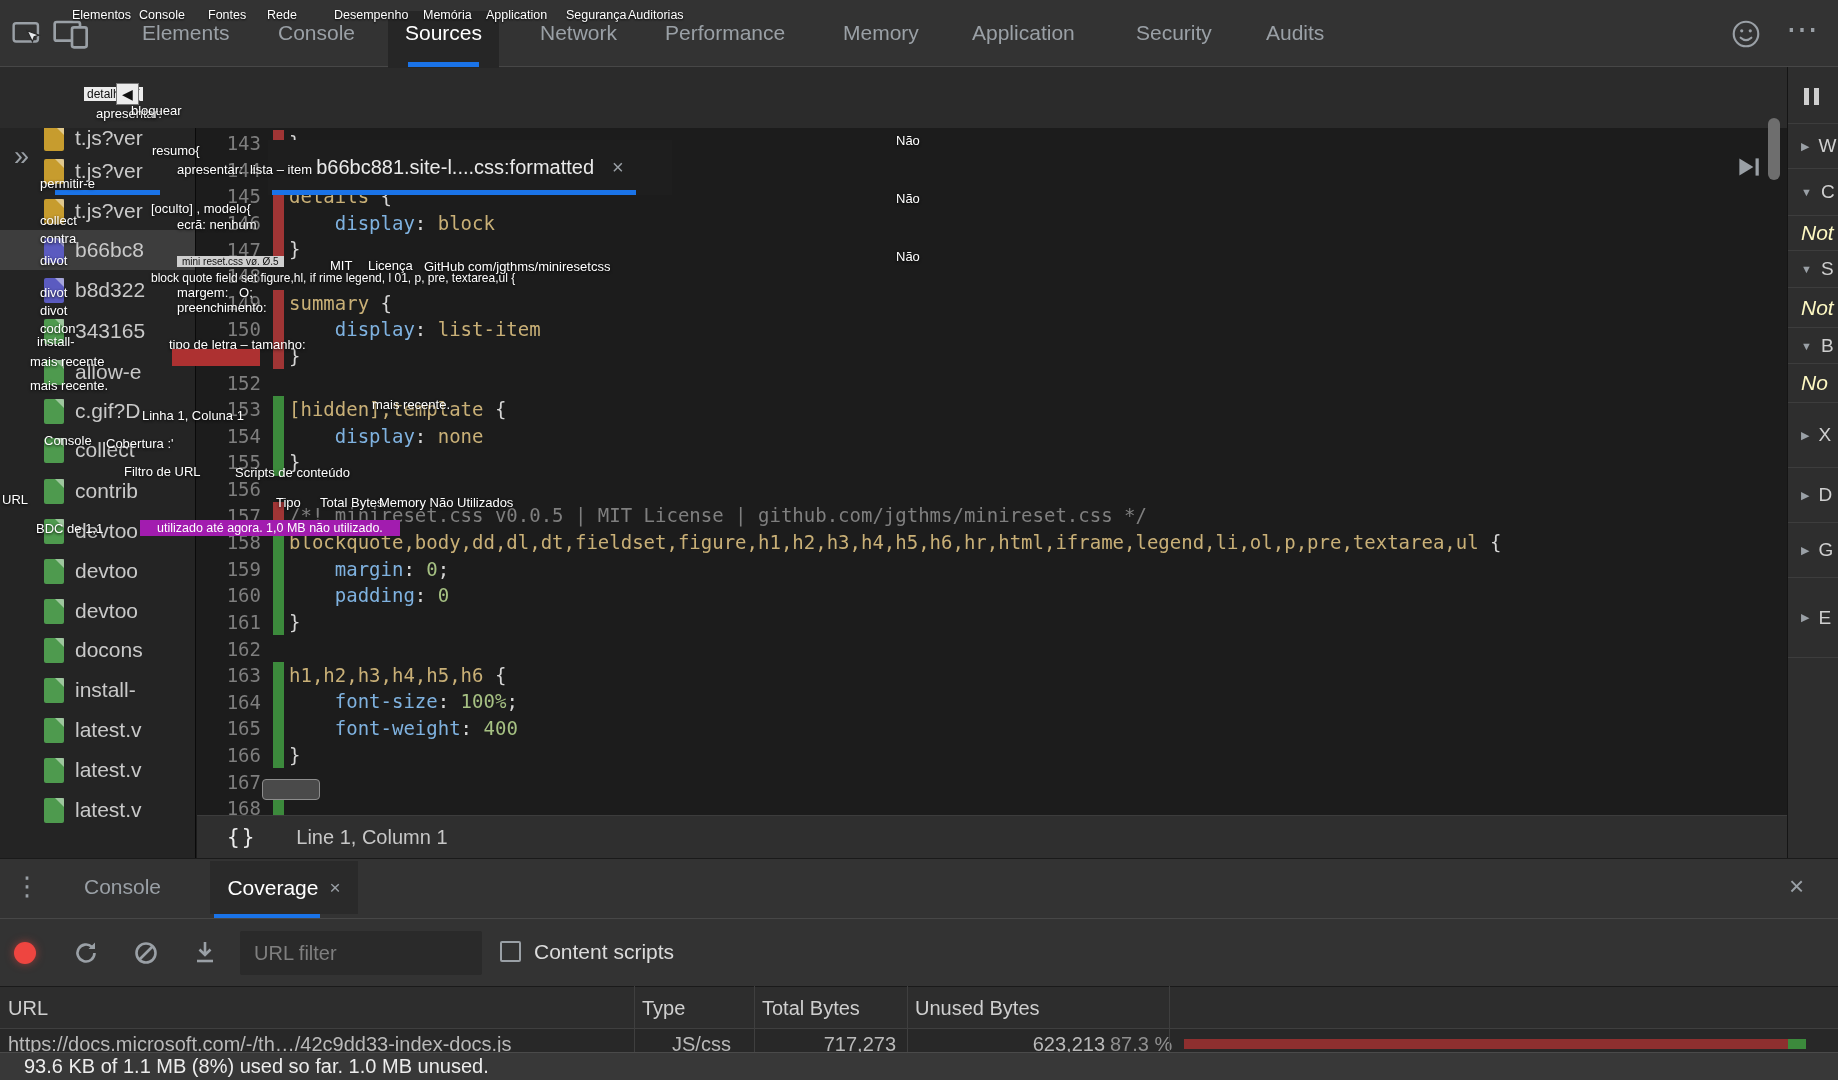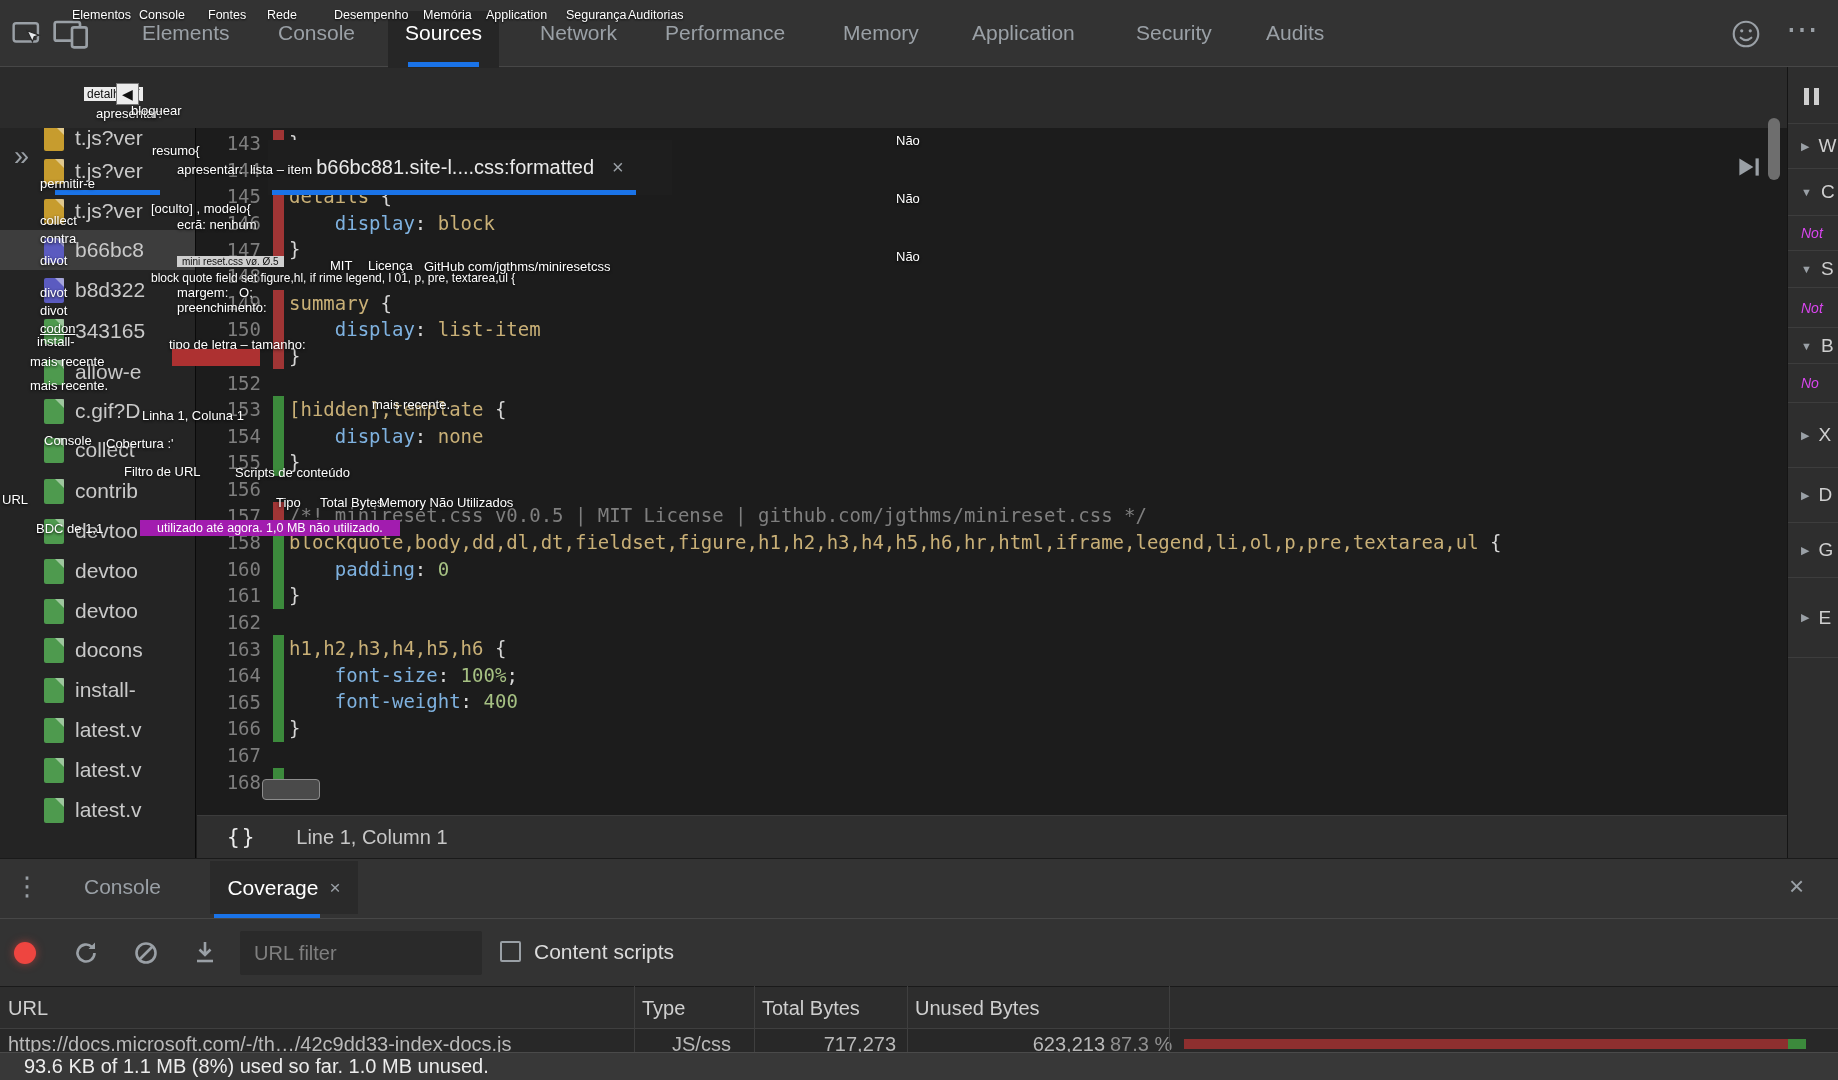--- a/index.html
+++ b/index.html
@@ -42,21 +42,21 @@
   .braces{font-family:"DejaVu Sans Mono",monospace;font-size:21px;color:#ececec;margin-left:30px;letter-spacing:2px;}
   .lc-text{font-size:20px;color:#c7c7c7;margin-left:40px;}
   
   .rb{position:absolute;left:1787px;top:67px;width:51px;height:791px;background:#2e2e2e;border-left:1px solid #151515;box-sizing:border-box;}
   .rb-top{height:56px;border-bottom:1px solid #3d3d3d;position:relative;}
   .pausebars{position:absolute;left:16px;top:21px;display:flex;gap:5px;}
   .pausebars span{width:5px;height:17px;background:#cfcfcf;display:block;}
   .rb-row{border-bottom:1px solid #3d3d3d;display:flex;align-items:center;gap:9px;padding-left:13px;box-sizing:border-box;overflow:hidden;}
   .rb-tri{font-size:11px;color:#9aa0a6;flex:none;}
   .rb-lab{font-size:19px;color:#cfcfcf;white-space:nowrap;}
-  .rb-note{font-size:14px;font-style:italic;color:#d946ef;white-space:nowrap;}
+  .rb-note{font-size:21px;font-style:italic;color:#fef9c3;white-space:nowrap;}
   
   .dbar{position:absolute;left:0;top:858px;width:1838px;height:60px;background:#333;border-top:1px solid #1a1a1a;box-sizing:border-box;}
   .dmenu{position:absolute;left:14px;top:12px;font-size:26px;color:#9aa0a6;}
   .dconsole{position:absolute;left:84px;top:16px;font-size:21px;color:#9aa0a6;}
   .dcov{position:absolute;left:210px;top:2px;width:148px;height:53px;background:#2a2a2a;display:flex;align-items:center;justify-content:center;gap:11px;}
   .dcov-lab{font-size:21px;color:#fff;}
   .dcov-x{font-size:19px;color:#9aa0a6;}
   .dcov-under{position:absolute;left:214px;top:55px;width:106px;height:5px;background:#1a73e8;}
   .dclose{position:absolute;left:1789px;top:12px;font-size:26px;color:#9aa0a6;}
   .dtools{position:absolute;left:0;top:918px;width:1838px;height:68px;background:#333;border-top:1px solid #474747;box-sizing:border-box;}
@@ -291,20 +291,25 @@
       </div>
       <div class="ln-row">
         <span class="ln-num">157</span>
         <span class="ln-cov" style="background: rgb(160, 53, 53);"></span>
         <span class="ln-code"><span class="c">/*! minireset.css v0.0.5 | MIT License | github.com/jgthms/minireset.css */</span></span>
       </div>
       <div class="ln-row">
         <span class="ln-num">158</span>
         <span class="ln-cov" style="background: rgb(60, 138, 60);"></span>
         <span class="ln-code"><span class="s">blockquote,body,dd,dl,dt,fieldset,figure,h1,h2,h3,h4,h5,h6,hr,html,iframe,legend,li,ol,p,pre,textarea,ul</span><span class="p"> {</span></span>
+      </div>
+      <div class="ln-row">
+        <span class="ln-num">159</span>
+        <span class="ln-cov" style="background: rgb(60, 138, 60);"></span>
+        <span class="ln-code"><span class="p">    </span><span class="k">margin</span><span class="p">: </span><span class="n">0</span><span class="p">;</span></span>
       </div>
       <div class="ln-row">
         <span class="ln-num">160</span>
         <span class="ln-cov" style="background: rgb(60, 138, 60);"></span>
         <span class="ln-code"><span class="p">    </span><span class="k">padding</span><span class="p">: </span><span class="n">0</span></span>
       </div>
       <div class="ln-row">
         <span class="ln-num">161</span>
         <span class="ln-cov" style="background: rgb(60, 138, 60);"></span>
         <span class="ln-code"><span class="p">}</span></span>
@@ -484,21 +489,21 @@
       <div class="ov" style="left: 379px; top: 495px;">Memory Não Utilizados</div>
       <div class="ov" style="left: 896px; top: 133px;">Não</div>
       <div class="ov" style="left: 896px; top: 191px;">Não</div>
       <div class="ov" style="left: 896px; top: 249px;">Não</div>
       <div class="ov" style="left: 40px; top: 176px;">permitir-e</div>
       <div class="ov" style="left: 40px; top: 213px;">collect</div>
       <div class="ov" style="left: 40px; top: 231px;">contra</div>
       <div class="ov" style="left: 40px; top: 253px;">divot</div>
       <div class="ov" style="left: 40px; top: 285px;">divot</div>
       <div class="ov" style="left: 40px; top: 303px;">divot</div>
-      <div class="ov" style="left: 40px; top: 321px; text-decoration: underline;">codon</div>
+      <div class="ov" style="left: 40px; top: 321px;">codon</div>
       <div class="ov" style="left: 37px; top: 334px;">install-</div>
       <div class="ov" style="left: 30px; top: 354px;">mais recente</div>
       <div class="ov" style="left: 30px; top: 378px;">mais recente.</div>
       <div class="ov" style="left: 44px; top: 433px;">Console</div>
       <div class="ov" style="left: 106px; top: 436px;">Cobertura :'</div>
       <div class="ov" style="left: 124px; top: 464px;">Filtro de URL</div>
       <div class="ov" style="left: 2px; top: 492px;">URL</div>
       <div class="ov" style="left: 36px; top: 521px;">BDC de 1,1</div>
       <div class="ov grn" style="left: 140px; top: 520px;">utilizado até agora. 1,0 MB não utilizado.</div>
       <div class="ov" style="left: 142px; top: 408px;">Linha 1, Coluna 1</div>

